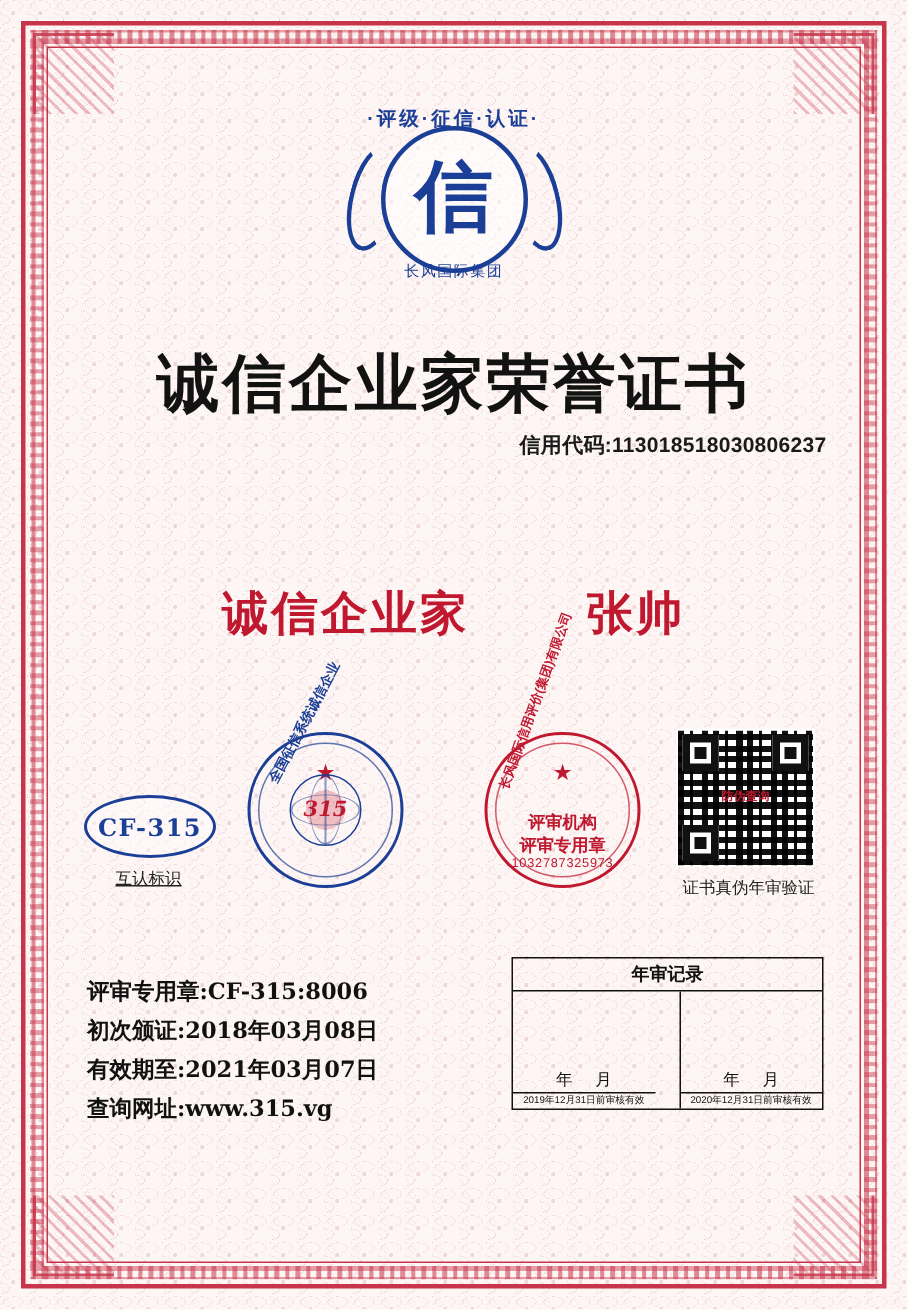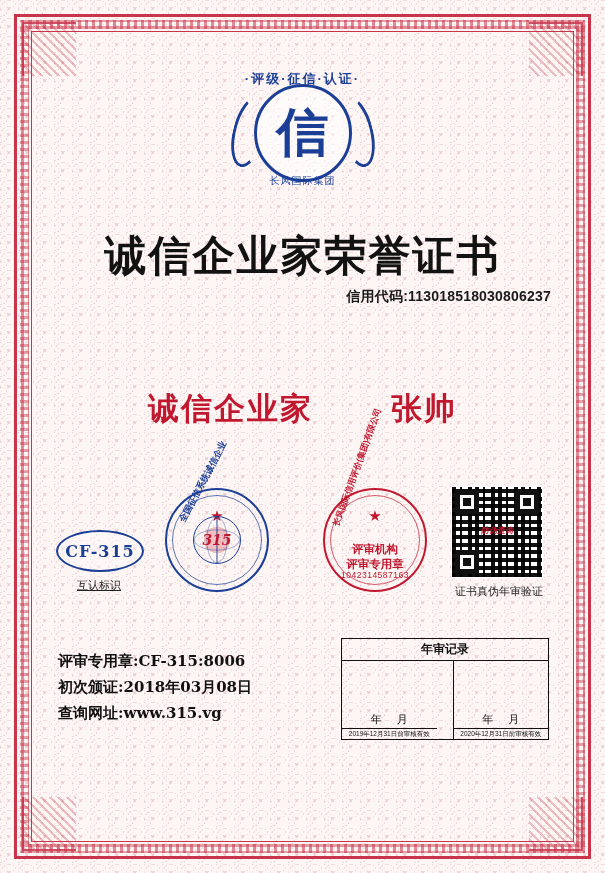--- a/index.html
+++ b/index.html
@@ -338,21 +338,20 @@
     width: 92px;
     height: 92px;
     background-color: #fff;
     background-image:
       repeating-linear-gradient(90deg, #111 0 4px, #fff 4px 8px, #111 8px 10px, #fff 10px 16px, #111 16px 20px, #fff 20px 23px),
       repeating-linear-gradient(0deg, #111 0 4px, #fff 4px 7px, #111 7px 11px, #fff 11px 15px, #111 15px 19px, #fff 19px 23px);
     background-blend-mode: multiply;
     border: 1px solid #fff;
     box-sizing: border-box;
     position: relative;
-    font-style: italic;
   }
   .qr .finder {
     position: absolute;
     width: 24px; height: 24px;
     border: 5px solid #111;
     background: #fff;
     box-sizing: border-box;
   }
   .qr .finder::after {
     content: "";
@@ -491,37 +490,38 @@
         <div class="ring"></div>
         <div class="ring2"></div>
         <div class="star">★</div>
         <div class="arc-text">
           <span style="transform: rotate(-70deg) translate(0,-47px); font-size:8.5px; color:#c0182f;">长风国际信用评价(集团)有限公司</span>
         </div>
         <div class="seal-center-lines">
           <div>评审机构</div>
           <div>评审专用章</div>
         </div>
-        <div class="seal-bottom-num">1042314587163</div>
+        <div class="seal-bottom-num">1032787325973</div>
       </div>
 
       <div class="qr-wrap">
         <div class="qr">
           <span class="finder f-tl"></span>
           <span class="finder f-tr"></span>
           <span class="finder f-bl"></span>
           <div class="qr-overlay">防伪查询</div>
         </div>
         <div class="qr-caption">证书真伪年审验证</div>
       </div>
     </div>
 
     <div class="info-block">
       <div>评审专用章:CF-315:8006</div>
       <div>初次颁证:2018年03月08日</div>
+      <div>有效期至:2021年03月07日</div>
       <div>查询网址:www.315.vg</div>
     </div>
 
     <div class="annual-table">
       <div class="annual-title">年审记录</div>
       <div class="annual-cells">
         <div class="annual-cell">
           <div class="ym">年 月</div>
           <div class="note">2019年12月31日前审核有效</div>
         </div>

